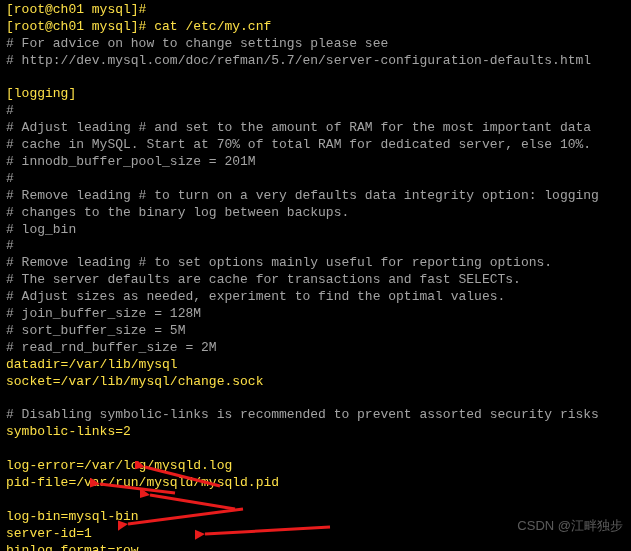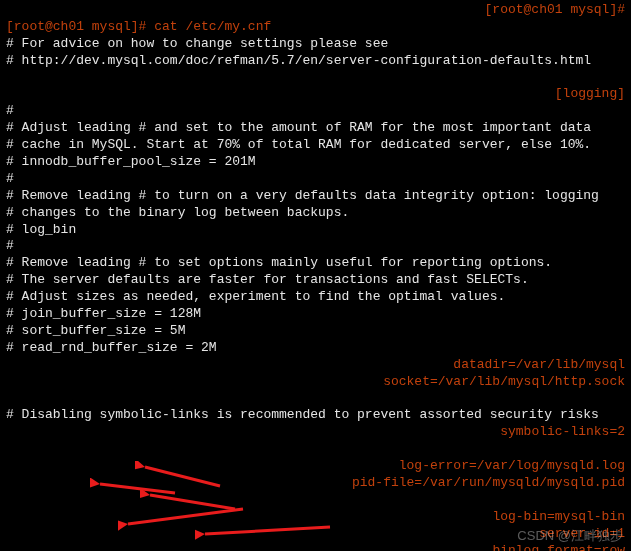--- a/index.html
+++ b/index.html
@@ -16,33 +16,32 @@
       width: 631px;
       height: 551px;
       overflow: hidden;
       position: relative;
       padding: 2px 6px;
     }
     .line {
       white-space: pre;
     }
     .comment {
-      color: #e5e5e5;
+      color: #a3a3a3;
     }
     .white {
-      color: #c2410c;
-      text-align: right;
+      color: #fde047;
     }
     .arrow {
       position: absolute;
       pointer-events: none;
     }
     .watermark {
       position: absolute;
-      bottom: 6px;
+      bottom: 16px;
       right: 8px;
       color: rgba(200,200,200,0.45);
       font-size: 13px;
       font-family: sans-serif;
     }
   </style>
 </head>
 <body>
 
 <div class="line white"><span>[root@ch01 mysql]#</span></div>
@@ -54,27 +53,27 @@
 <div class="line comment">#</div>
 <div class="line comment"># Adjust leading # and set to the amount of RAM for the most important data</div>
 <div class="line comment"># cache in MySQL. Start at 70% of total RAM for dedicated server, else 10%.</div>
 <div class="line comment"># innodb_buffer_pool_size = 201M</div>
 <div class="line comment">#</div>
 <div class="line comment"># Remove leading # to turn on a very defaults data integrity option: logging</div>
 <div class="line comment"># changes to the binary log between backups.</div>
 <div class="line comment"># log_bin</div>
 <div class="line comment">#</div>
 <div class="line comment"># Remove leading # to set options mainly useful for reporting options.</div>
-<div class="line comment"># The server defaults are faster for transactions and fast SELECTs.</div>
+<div class="line comment"># The server defaults are cache for transactions and fast SELECTs.</div>
 <div class="line comment"># Adjust sizes as needed, experiment to find the optimal values.</div>
 <div class="line comment"># join_buffer_size = 128M</div>
 <div class="line comment"># sort_buffer_size = 5M</div>
 <div class="line comment"># read_rnd_buffer_size = 2M</div>
 <div class="line white">datadir=/var/lib/mysql</div>
-<div class="line white">socket=/var/lib/mysql/http.sock</div>
+<div class="line white">socket=/var/lib/mysql/change.sock</div>
 <div class="line white">&nbsp;</div>
 <div class="line comment"># Disabling symbolic-links is recommended to prevent assorted security risks</div>
 <div class="line white">symbolic-links=2</div>
 <div class="line white">&nbsp;</div>
 <div class="line white">log-error=/var/log/mysqld.log</div>
 <div class="line white">pid-file=/var/run/mysqld/mysqld.pid</div>
 <div class="line white">&nbsp;</div>
 <div class="line white">log-bin=mysql-bin</div>
 <div class="line white">server-id=1</div>
 <div class="line white">binlog_format=row</div>

